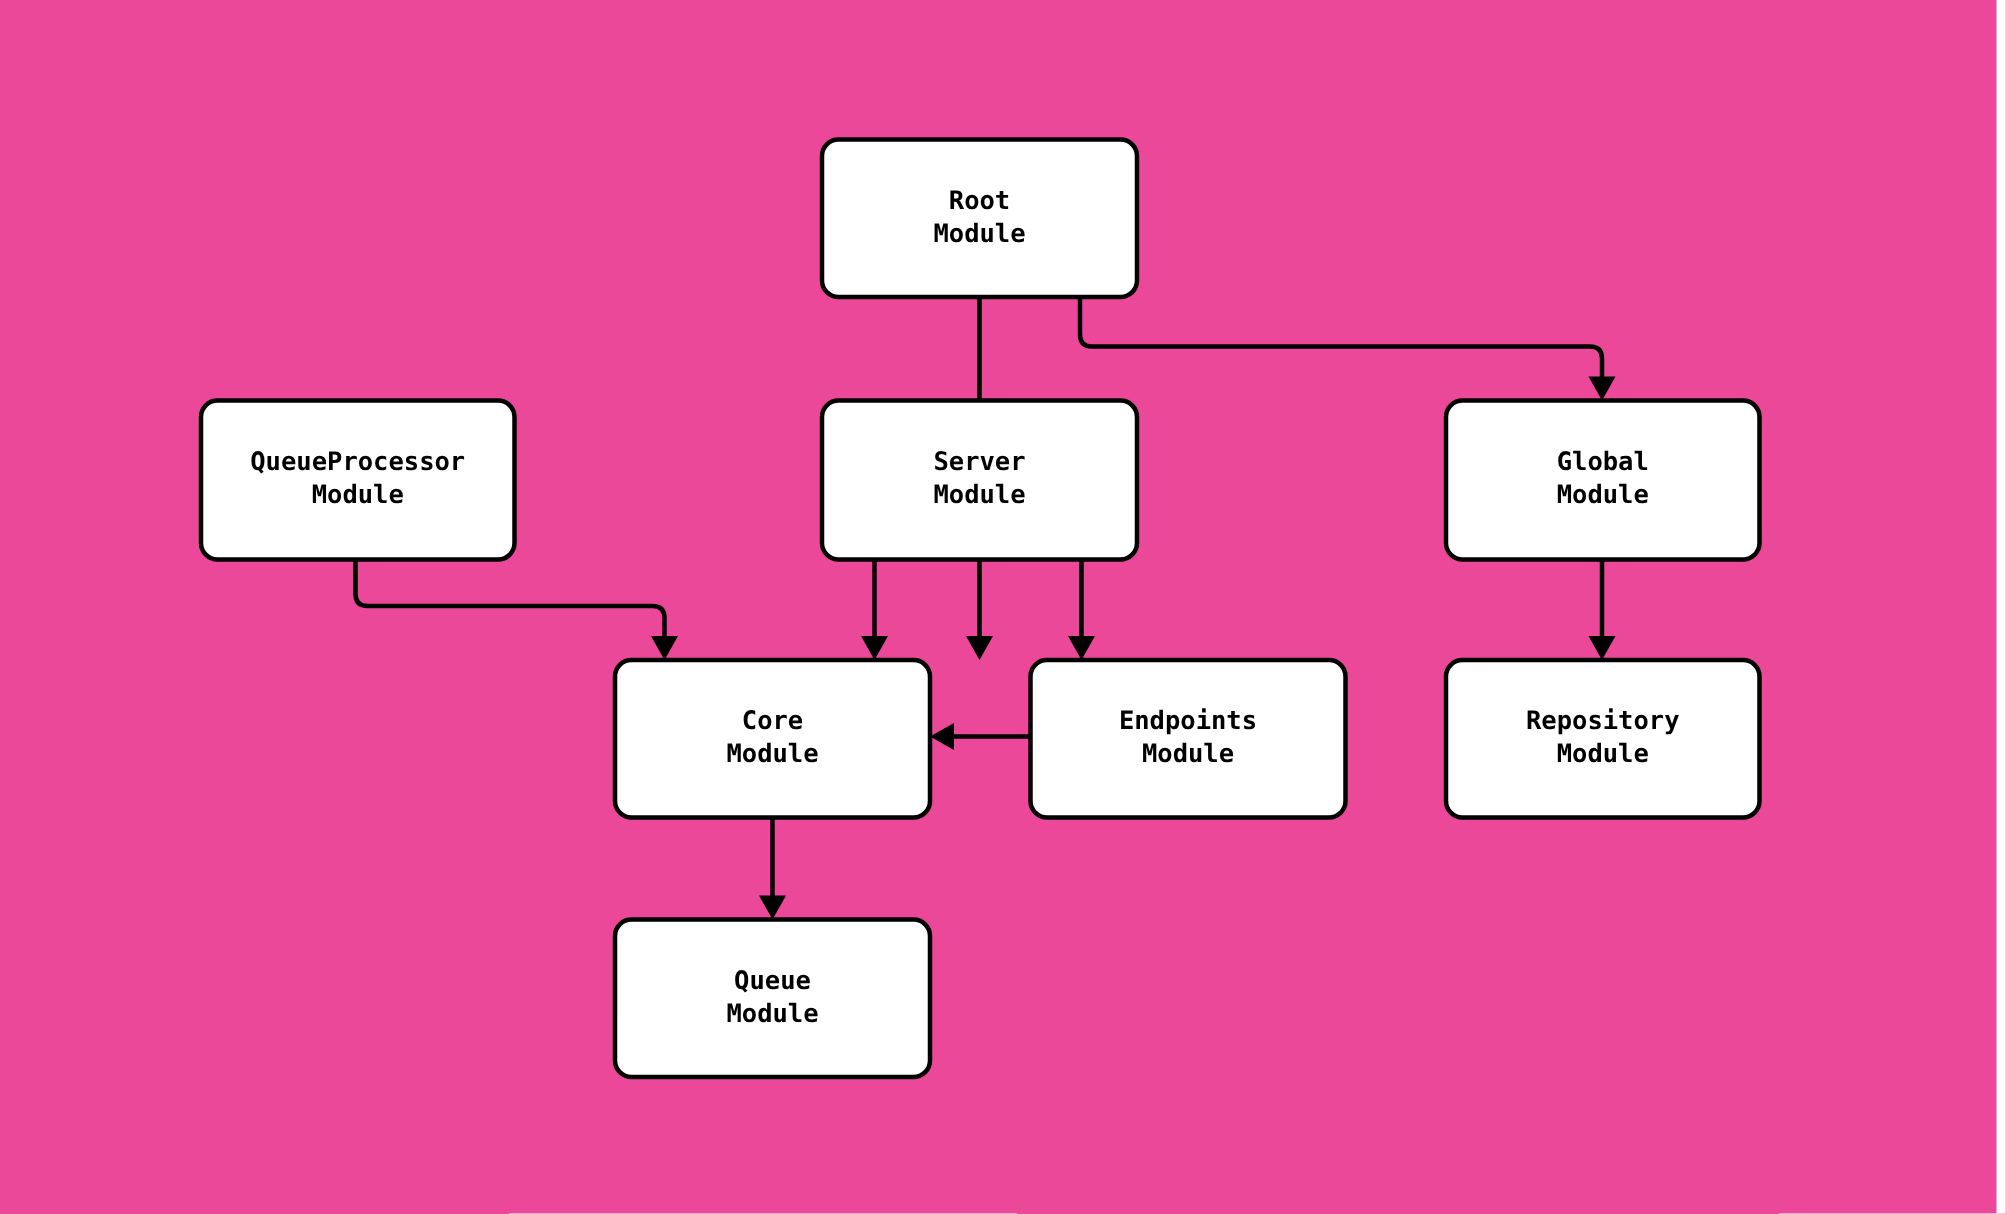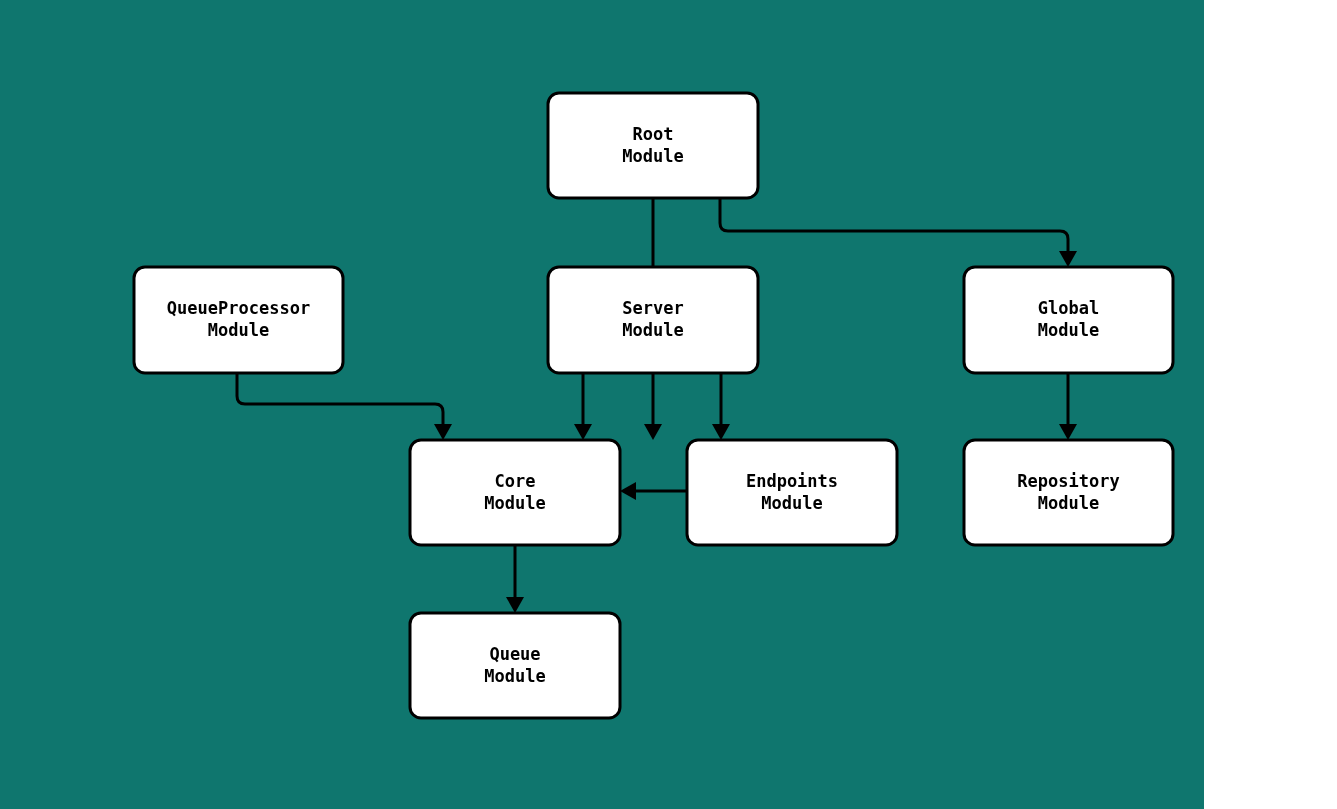--- a/index.html
+++ b/index.html
@@ -8,23 +8,23 @@
     background: #ffffff;
   }
   body {
     width: 1337px;
     height: 809px;
     font-family: "DejaVu Sans Mono", "Liberation Mono", monospace;
     overflow: hidden;
   }
   #diagram-root {
     position: relative;
-    width: 1204px;
+    width: 1331px;
     height: 809px;
-    background: #0f766e;
+    background: #ec4899;
   }
   #diagram-svg {
     position: absolute;
     top: 0;
     left: 0;
     width: 1337px;
     height: 809px;
     display: block;
   }
   .node-box {

